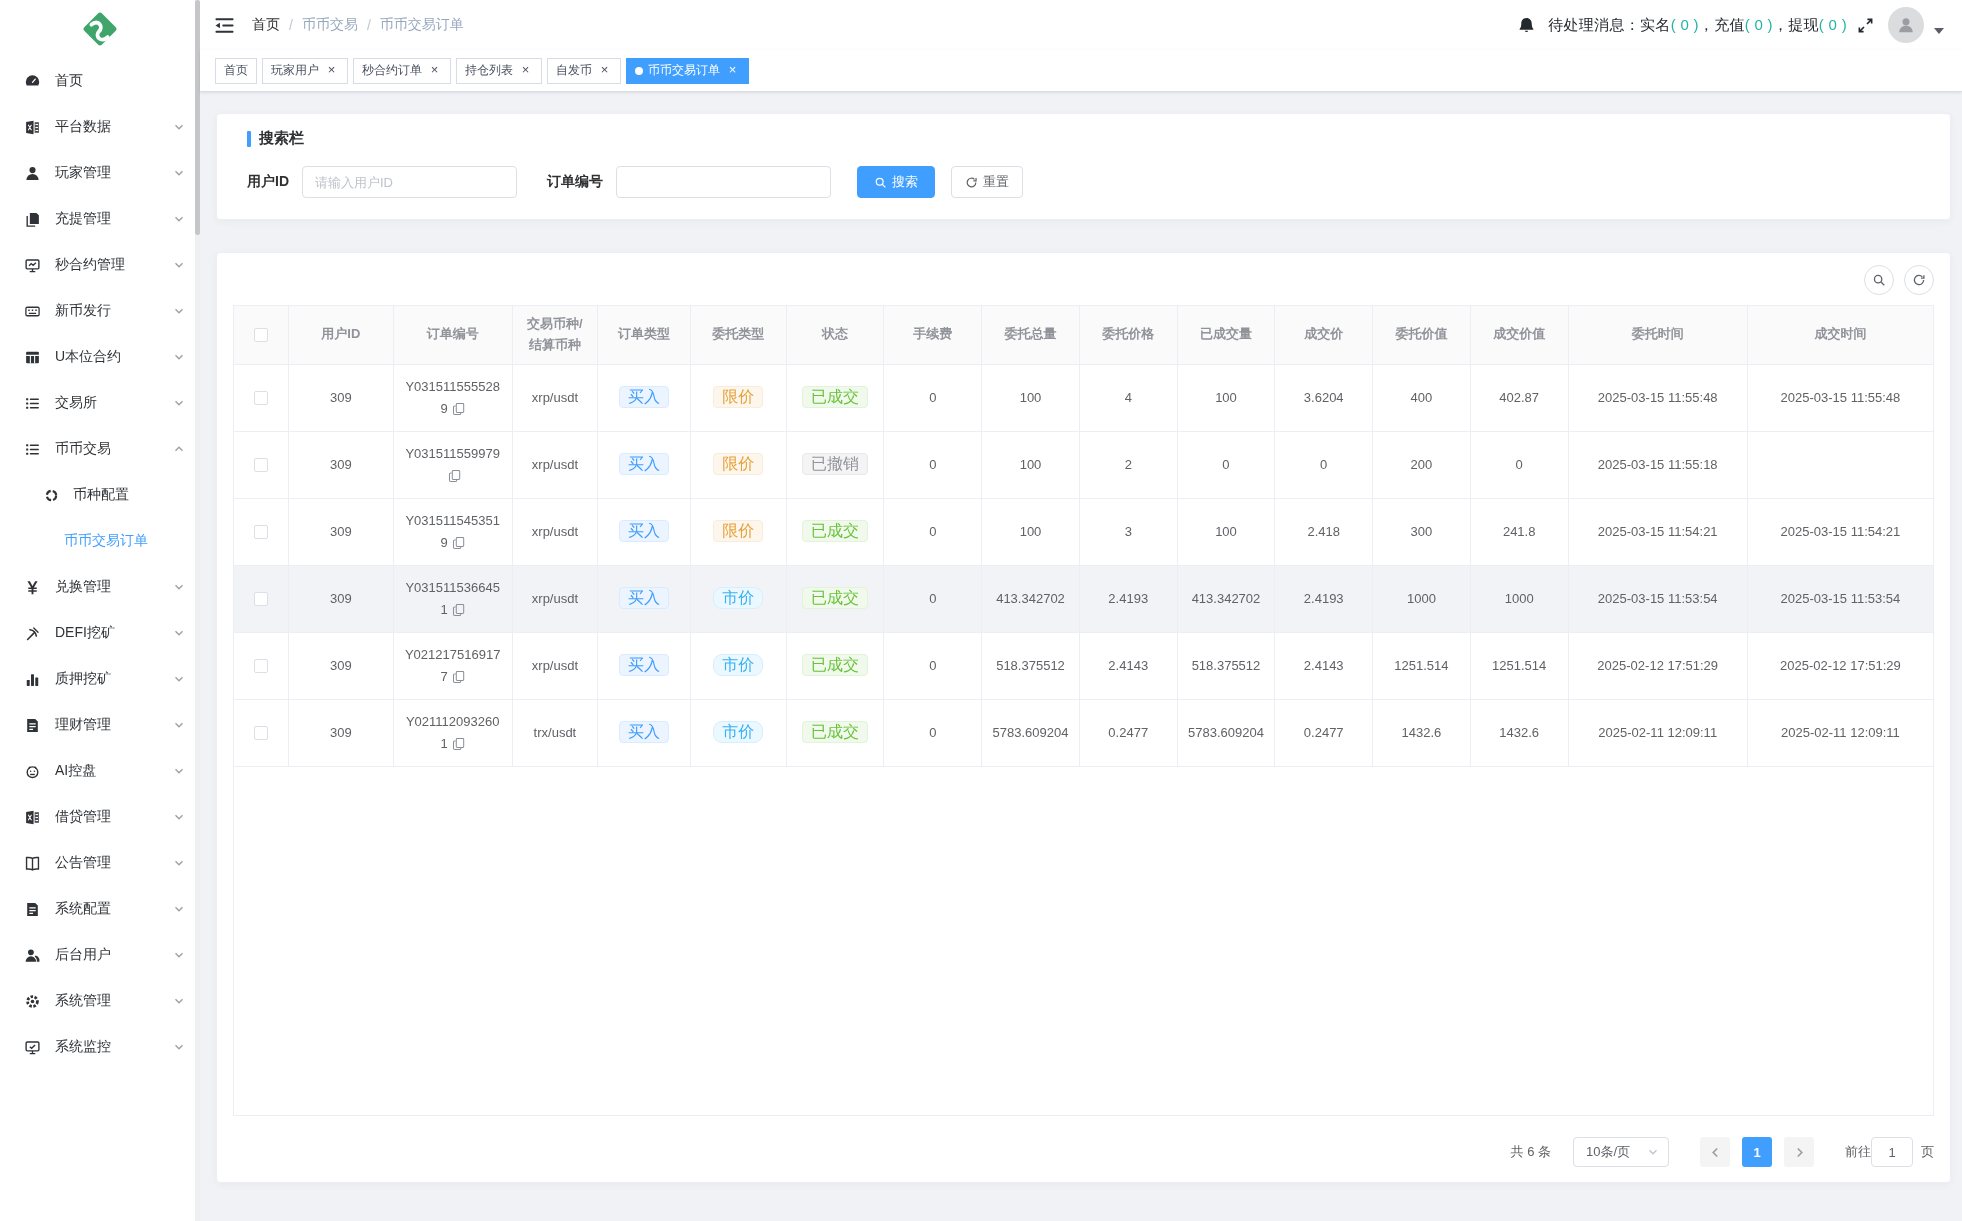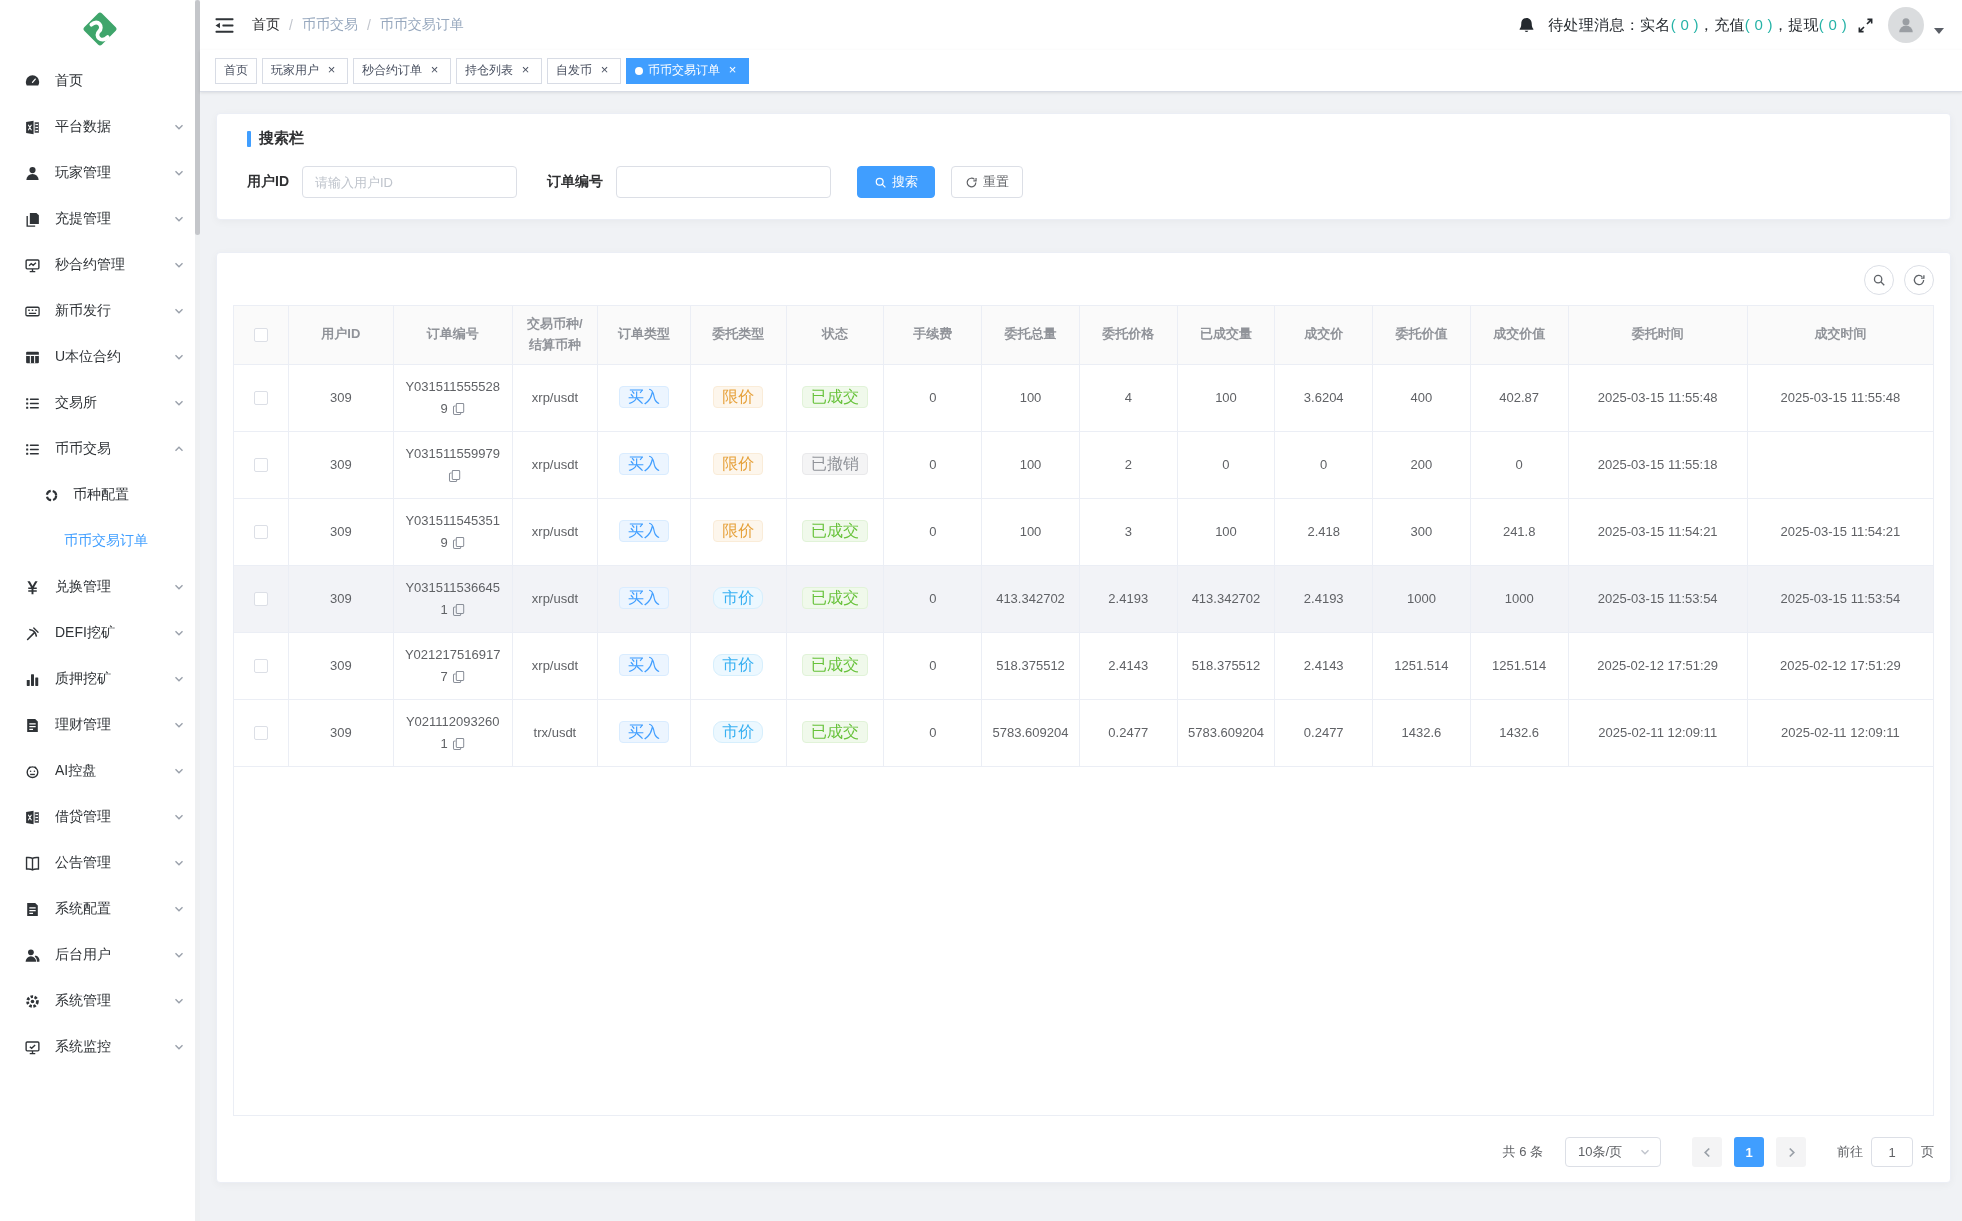--- a/index.html
+++ b/index.html
@@ -89,21 +89,21 @@
   
   .pagination { display:flex; justify-content:flex-end; align-items:center; margin-top:21px; font-size:13px; color:#606266; }
   .pg-total { margin-right:22px; }
   .page-size { min-width:96px; height:30px; border:1px solid #dcdfe6; border-radius:4px; display:inline-flex; align-items:center; justify-content:space-between; padding:0 9px 0 12px; color:#606266; cursor:pointer; background:#fff; }
   .page-size .icon { width:12px; height:12px; color:#c0c4cc; }
   .pg-btn, .pg-cur { width:30px; height:30px; border:none; border-radius:3px; display:inline-flex; align-items:center; justify-content:center; cursor:pointer; font-family:inherit; font-size:13px; }
   .pg-btn { background:#f4f4f5; color:#9aa0a8; }
   .pg-btn .icon { width:13px; height:13px; }
   .pg-prev { margin-left:31px; }
   .pg-cur { background:#409eff; color:#fff; font-weight:700; margin:0 12px; }
-  .goto-label { margin-left:31px; margin-right:8px; }
+  .goto-label { margin-left:31px; }
   .goto-input { width:42px; height:30px; border:1px solid #dcdfe6; border-radius:4px; text-align:center; font-size:13px; color:#606266; outline:none; margin-right:8px; font-family:inherit; }
 </style>
 </head>
 <body>
 
 <div class="app">
 
   <aside class="sidebar">
     <div class="logo-wrap">
       <svg width="42" height="42" viewBox="0 0 44 44">

